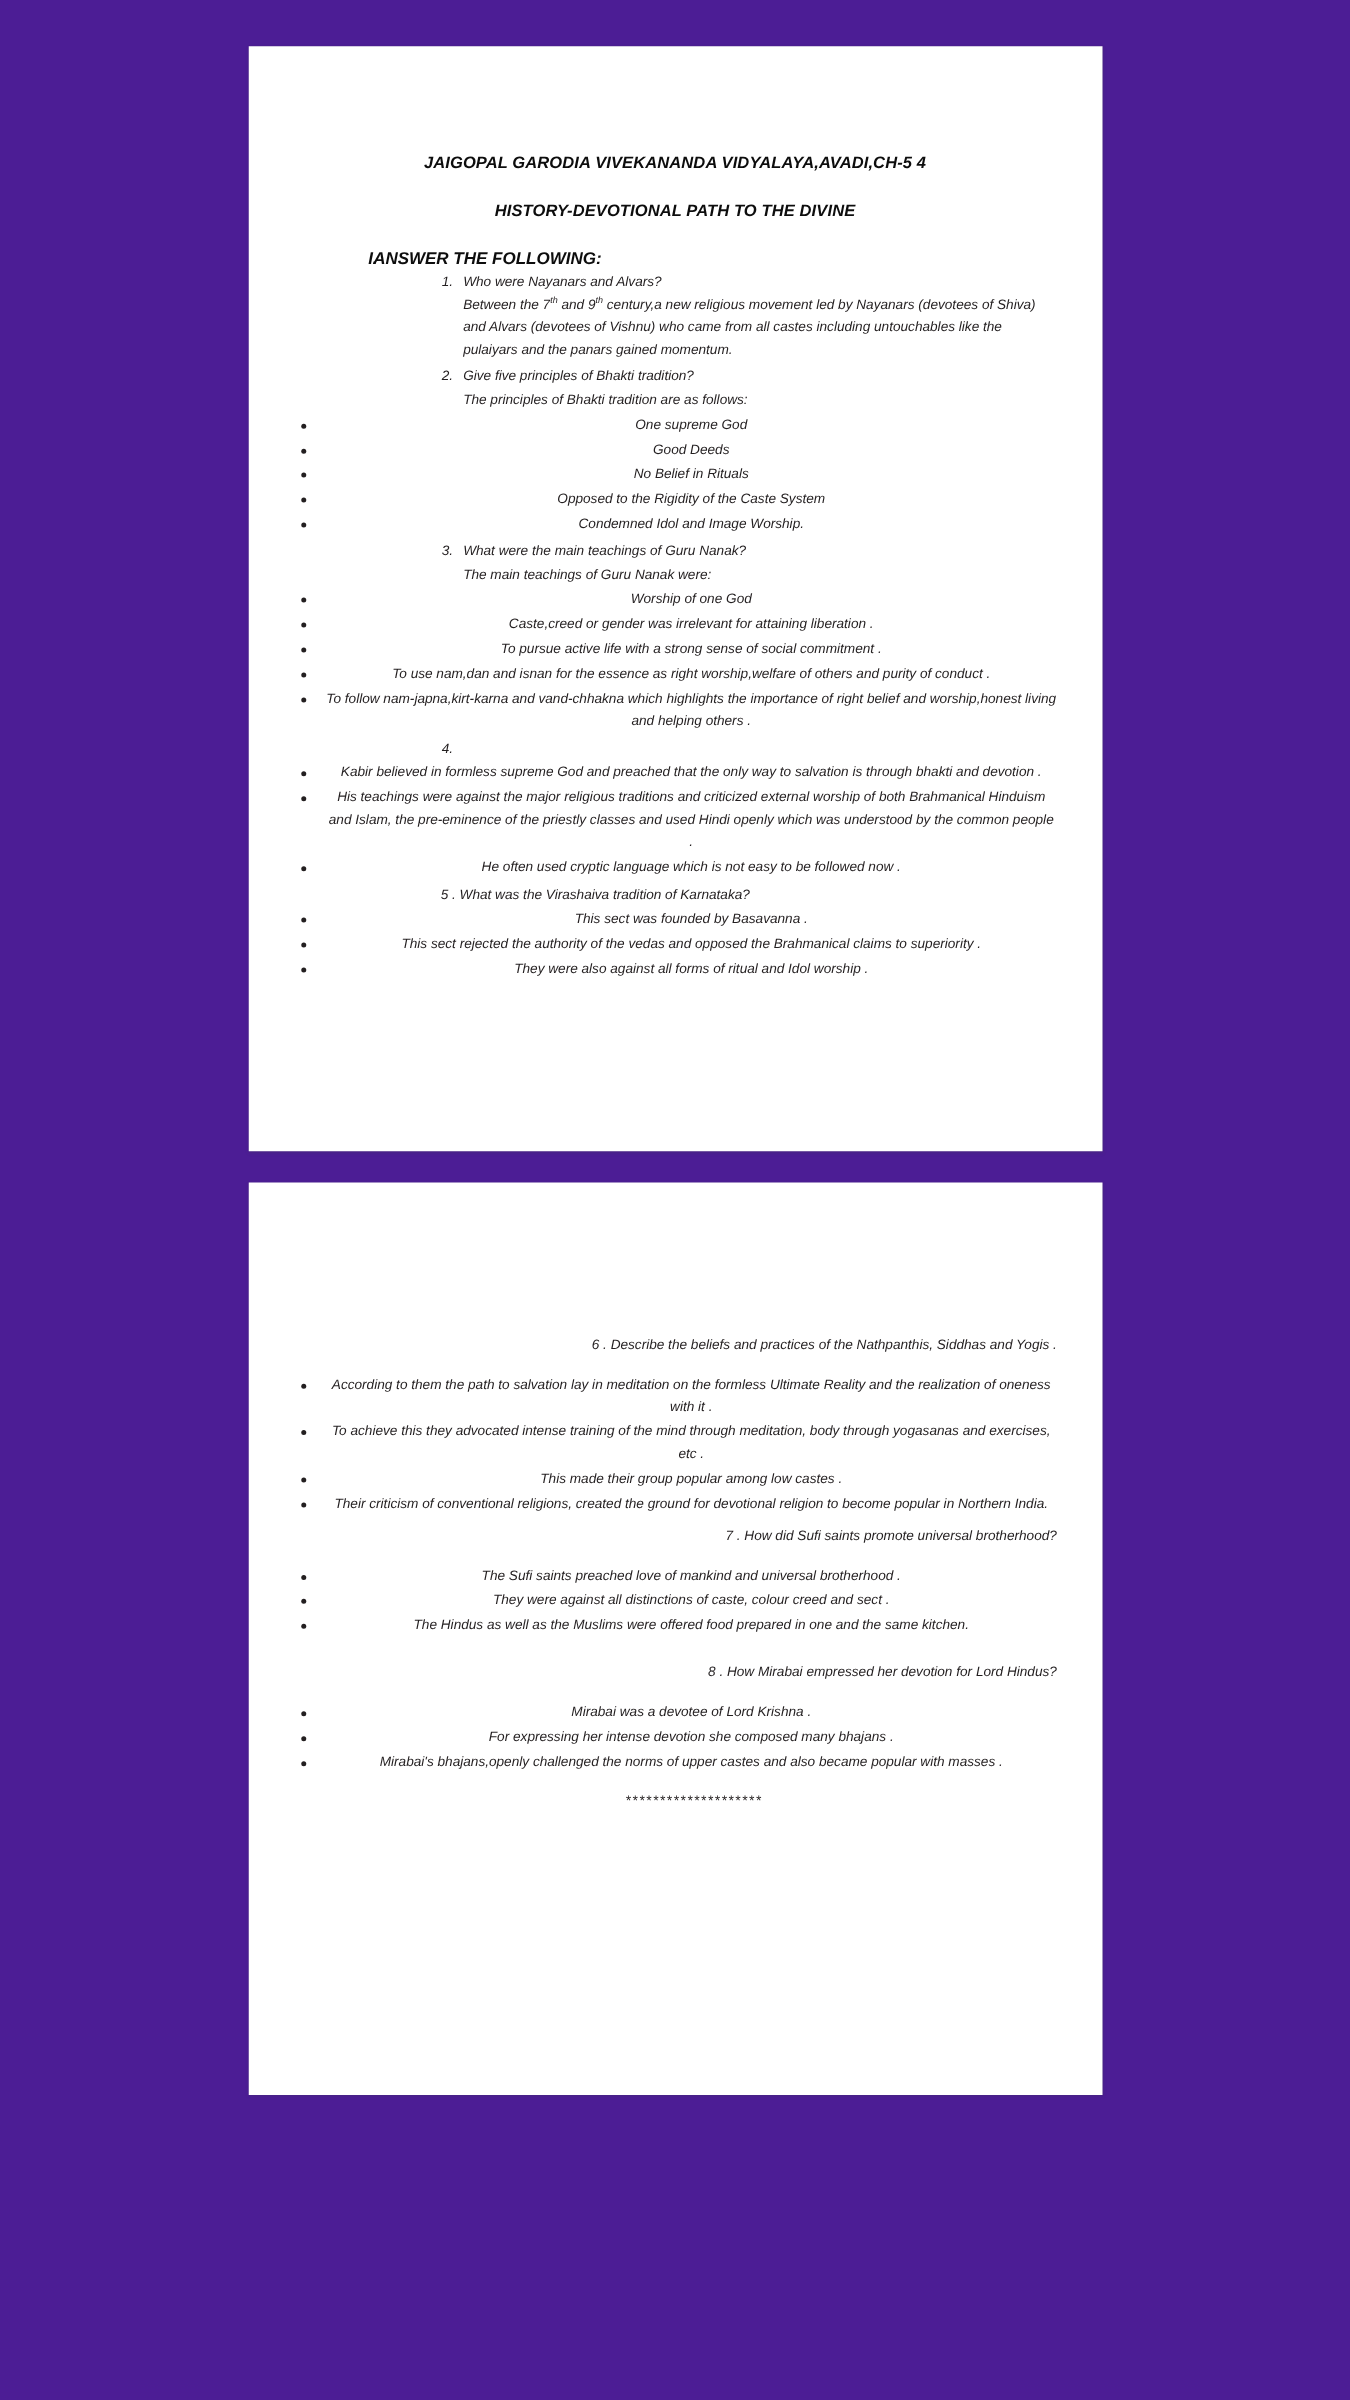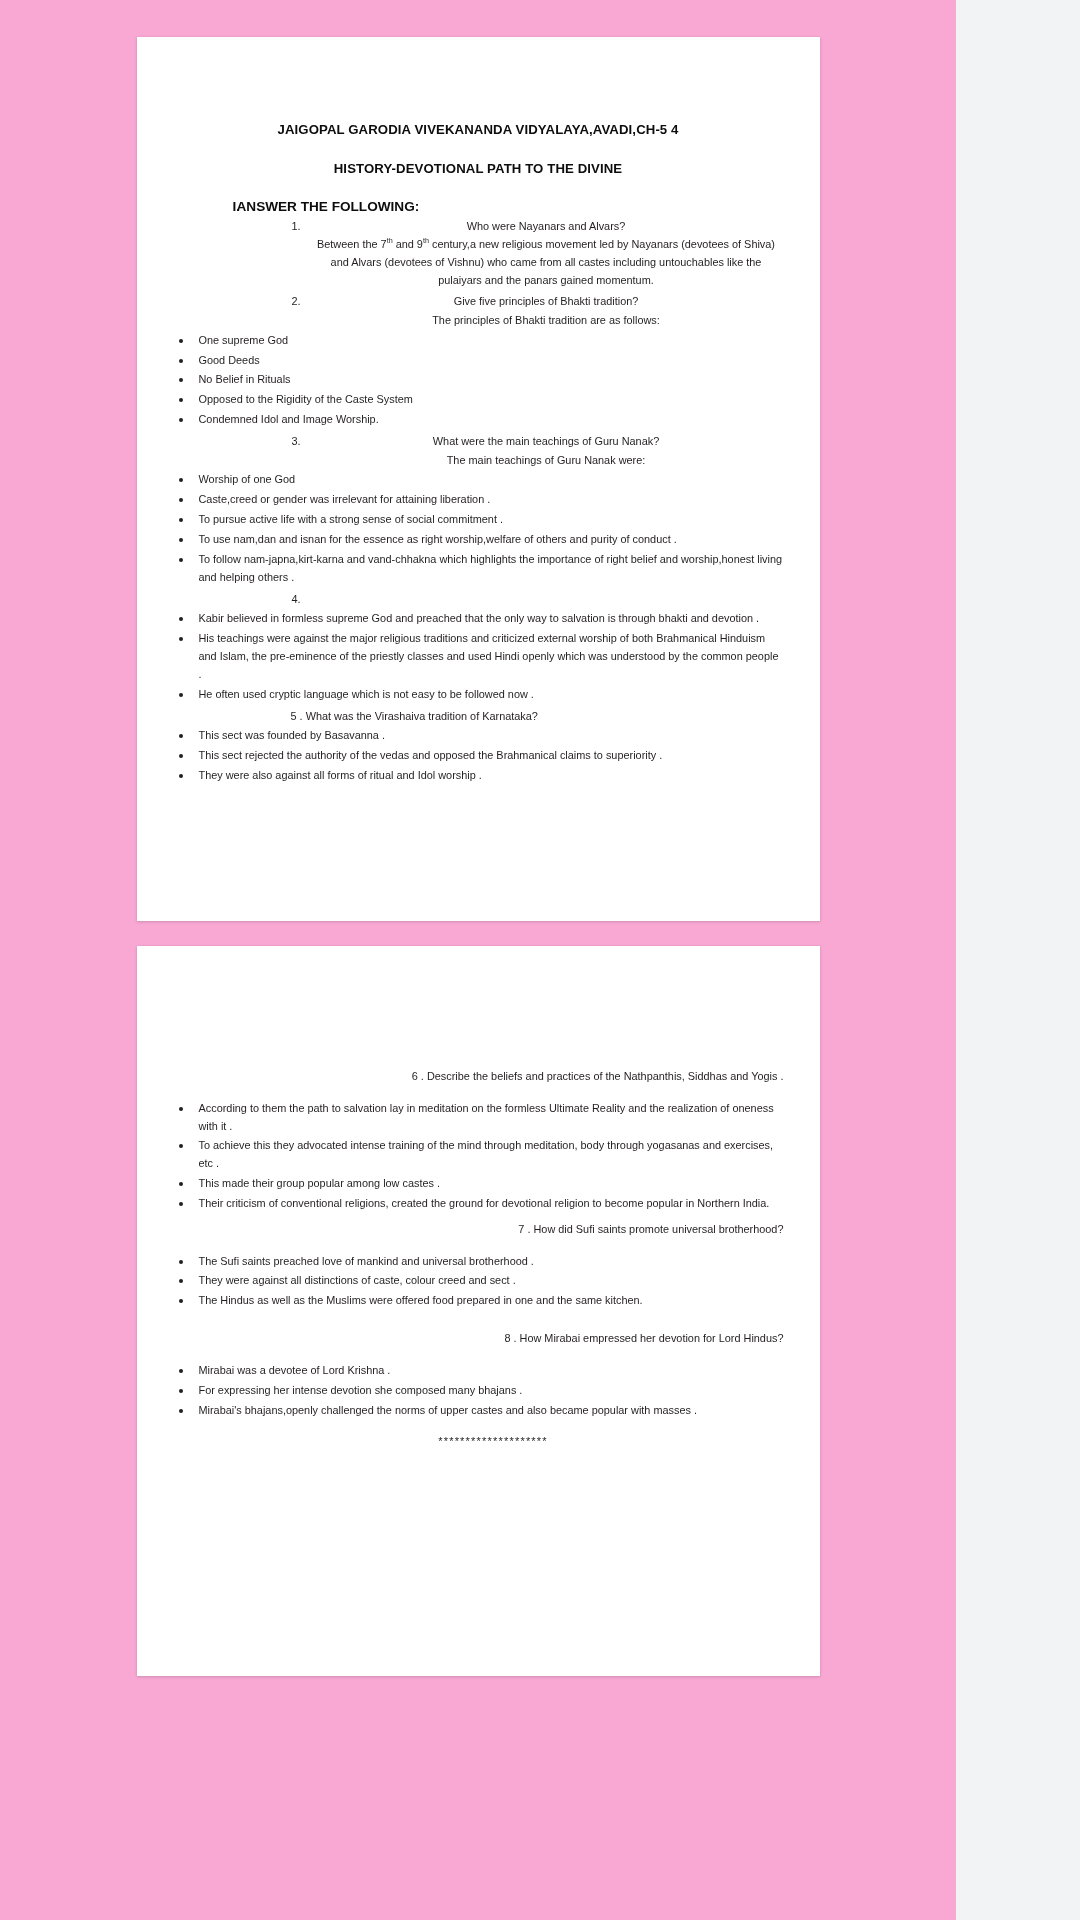--- a/index.html
+++ b/index.html
@@ -4,24 +4,25 @@
 <style>
   * { box-sizing: border-box; }
   html, body {
     margin: 0;
     padding: 0;
     width: 1080px;
     background: #f1f3f4;
     font-family: "Liberation Sans", sans-serif;
   }
   .viewer {
-    width: 956px;
+    width: 1080px;
     min-height: 1920px;
-    background: #f9a8d4;
+    background: #4c1d95;
     padding-top: 37px;
+    font-style: italic;
   }
   .page {
     width: 683px;
     margin: 0 auto;
     background: #ffffff;
     box-shadow: 0 1px 3px rgba(60,64,67,0.22), 0 0 1px rgba(60,64,67,0.15);
     position: relative;
   }
   .page-1 { height: 884px; padding: 0 0 0 0; }
   .page-gap { height: 25px; }
@@ -70,21 +71,21 @@
     color: #231f20;
     margin-top: 4px;
   }
   .q-num {
     width: 28px;
     flex: 0 0 28px;
     text-align: right;
     padding-right: 8px;
     padding-left: 0;
   }
-  .q-body { flex: 1; text-align: center; }
+  .q-body { flex: 1; }
   .q-indent { padding-left: 108px; }
 
   .q-text { }
   .q-answer { margin-top: 1px; }
 
   
   .q-plain {
     font-size: 10.9px;
     line-height: 1.62;
     color: #231f20;
@@ -99,20 +100,21 @@
     margin: 0;
     padding: 0;
   }
   ul.bul > li {
     position: relative;
     font-size: 10.9px;
     line-height: 1.64;
     color: #231f20;
     padding-left: 26px;
     margin-top: 2px;
+    text-align: center;
   }
   ul.bul > li::before {
     content: "";
     position: absolute;
     left: 6px;
     top: 7px;
     width: 4px;
     height: 4px;
     border-radius: 50%;
     background: #231f20;

